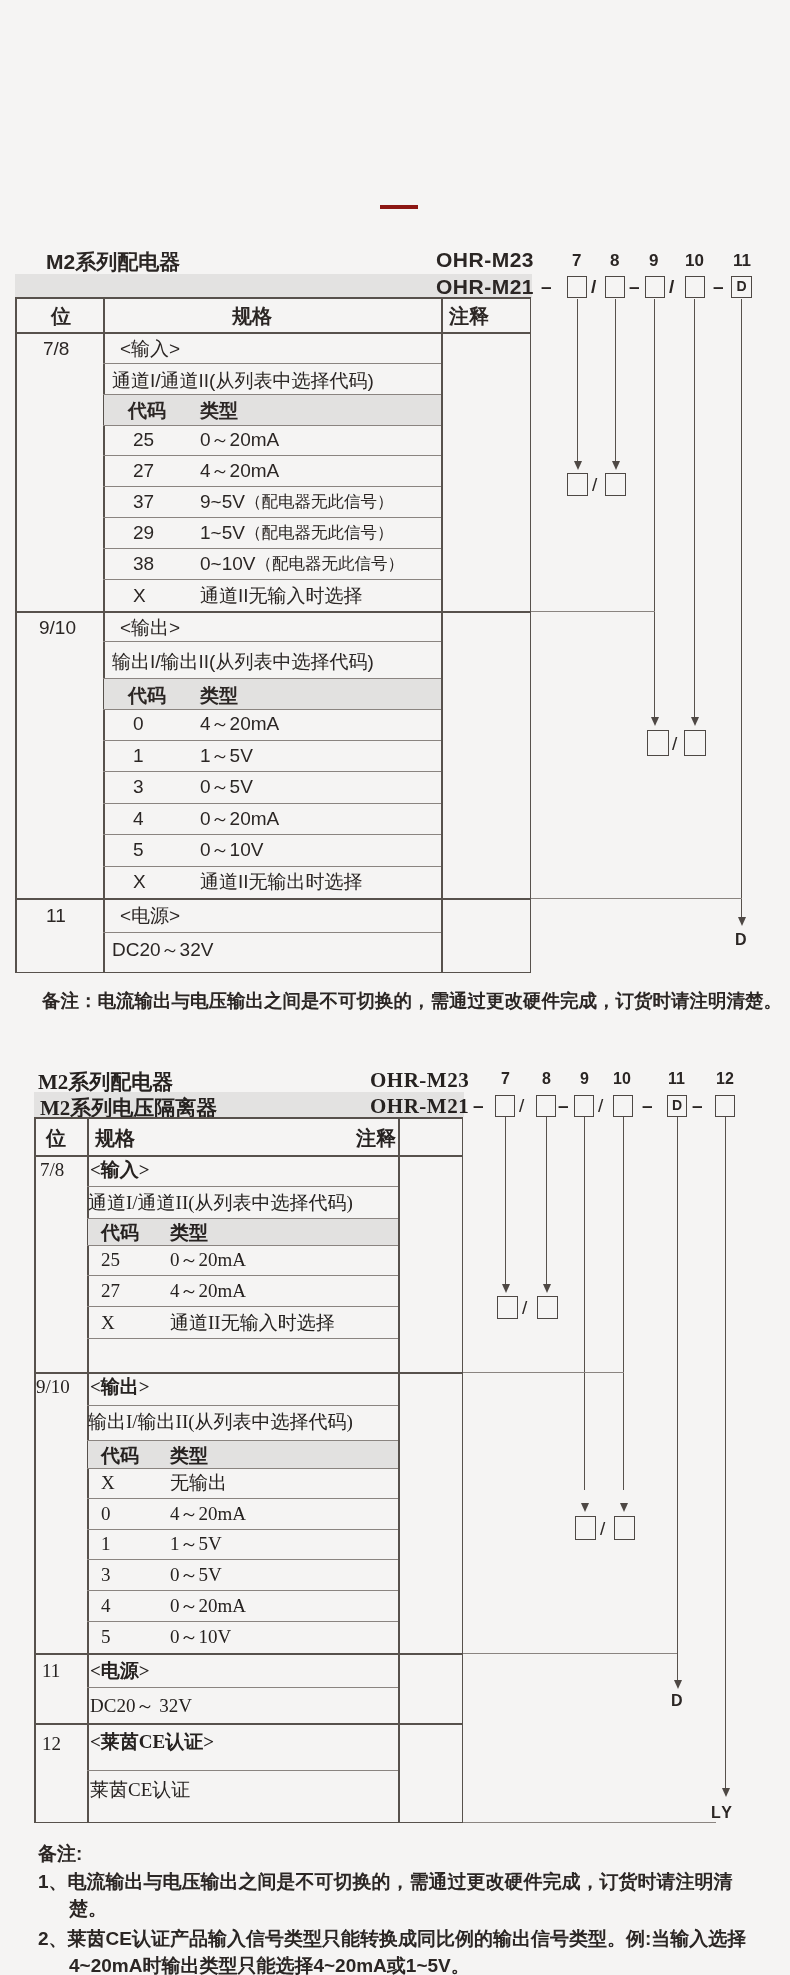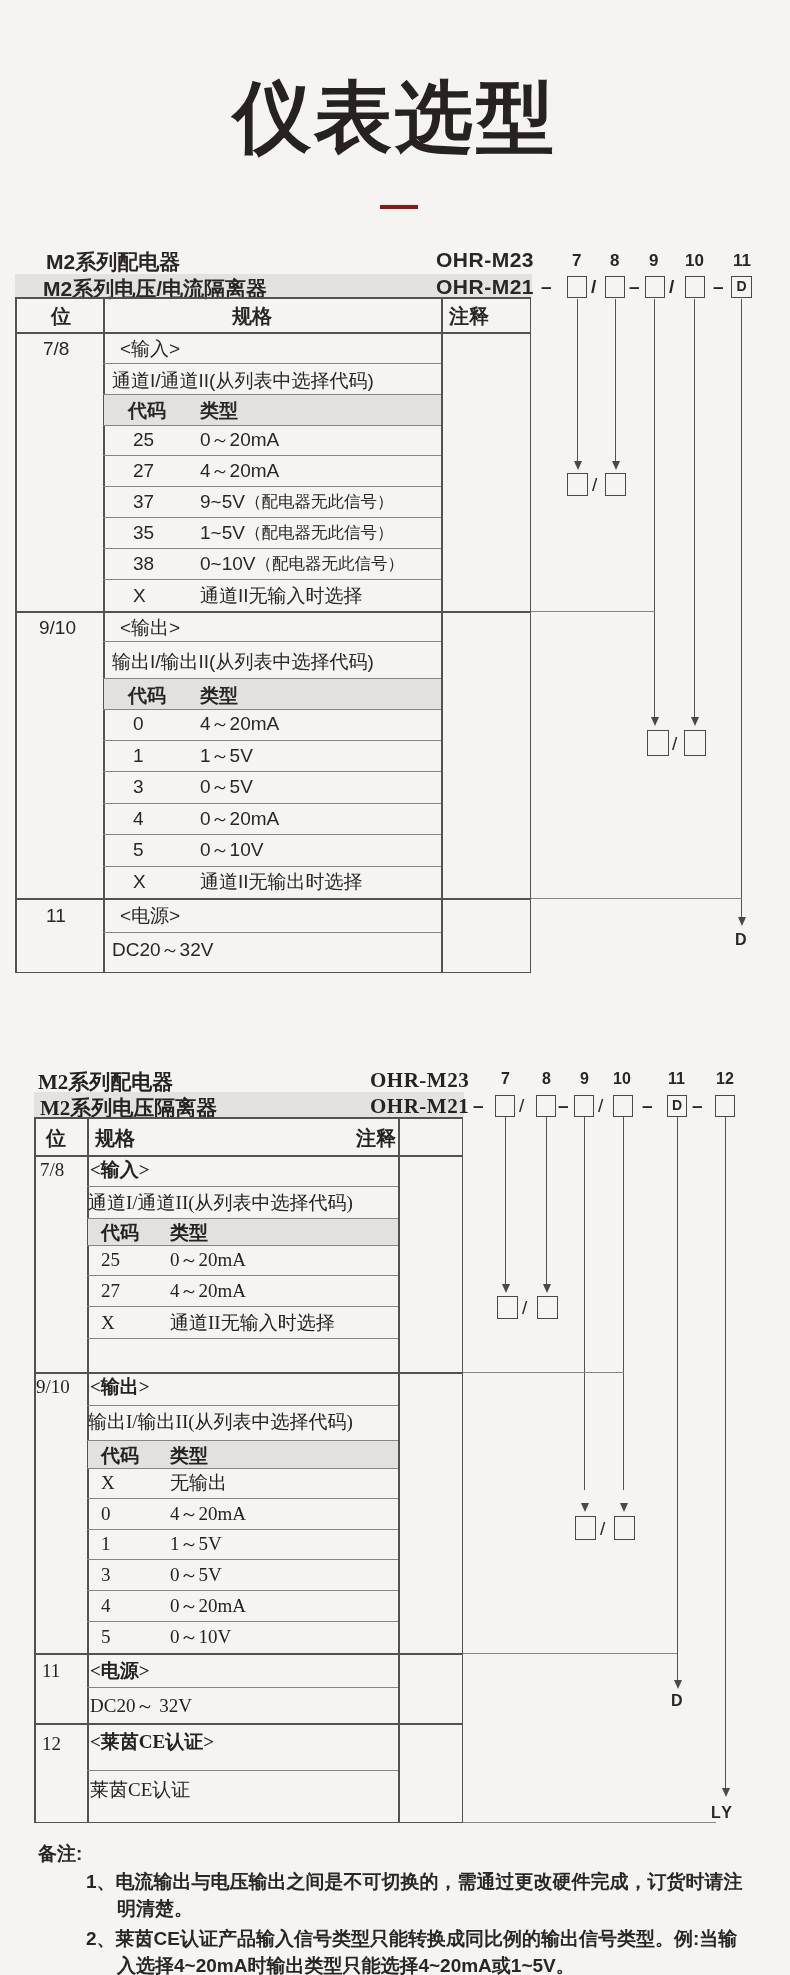--- a/index.html
+++ b/index.html
@@ -33,35 +33,33 @@
   .cnote{font-size:16.5px;white-space:nowrap;}
   
   .t1 .crow{font-size:19px;font-weight:500;}
   .t1 .ccode{padding-left:30px;width:97px;}
   
   .serif, .t2{font-family:"Liberation Serif","DejaVu Serif",serif;color:#262220;}
   .t2 .crow{font-size:19px;}
   .t2 .ccode{padding-left:14px;width:83px;}
   .note1{position:absolute;font-size:18.5px;font-weight:700;white-space:nowrap;}
   .notes{position:absolute;font-size:19px;font-weight:700;line-height:27px;}
-  .notes .nitem{padding-left:31px;text-indent:-31px;margin-bottom:3px;margin-left:48px;}
+  .notes .nitem{padding-left:31px;text-indent:-31px;margin-bottom:3px;}
   .dlab{position:absolute;font-size:16px;font-weight:600;}
 </style>
 </head>
 <body>
 
 <div class="page">
 
-  <div class="title">仪表选型</div>
   <div class="reddash" style="background:#8c1713;"></div>
 
   <div class="abs prod" style="left:46px;top:248px;">M2系列配电器</div>
   <div class="abs model" style="left:436px;top:248px;">OHR-M23</div>
   <div class="band" style="left:15px;top:274px;width:517px;height:24px;"></div>
-  <div class="abs prod" style="left:43px;top:275px;">M2系列电压/电流隔离器</div>
   <div class="abs model" style="left:436px;top:275px;">OHR-M21</div>
 
   <div class="digit" style="left:572px;top:251px;">7</div>
   <div class="digit" style="left:610px;top:251px;">8</div>
   <div class="digit" style="left:649px;top:251px;">9</div>
   <div class="digit" style="left:685px;top:251px;">10</div>
   <div class="digit" style="left:733px;top:251px;">11</div>
 
   <div class="sep" style="left:541px;top:276px;">–</div>
   <div class="cbox" style="left:567px;top:276px;width:20px;height:22px;"></div>
@@ -121,21 +119,21 @@
           <span class="cnote"></span>
         </div>
 
         <div class="crow" style="height:31px;">
           <span class="ccode">37</span>
           <span class="ctype">9~5V</span>
           <span class="cnote">（配电器无此信号）</span>
         </div>
 
         <div class="crow" style="height:31px;">
-          <span class="ccode">35</span>
+          <span class="ccode">29</span>
           <span class="ctype">1~5V</span>
           <span class="cnote">（配电器无此信号）</span>
         </div>
 
         <div class="crow" style="height:31px;">
           <span class="ccode">38</span>
           <span class="ctype">0~10V</span>
           <span class="cnote">（配电器无此信号）</span>
         </div>
 
@@ -182,20 +180,21 @@
           <span class="ccode">X</span>
           <span class="ctype">通道II无输出时选择</span>
         </div>
       </div>
 
     <div class="cell" style="left:31px;top:608px;">11</div>
     <div class="cell" style="left:105px;top:606px;">&lt;电源&gt;</div>
     <div class="cell" style="left:97px;top:640px;">DC20～32V</div>
   </div>
 
+  <div class="note1" style="left:42px;top:988px;">备注：电流输出与电压输出之间是不可切换的，需通过更改硬件完成，订货时请注明清楚。</div>
 
   <div class="thinv" style="left:577px;top:299px;height:164px;"></div>
   <div class="thinv" style="left:615px;top:299px;height:164px;"></div>
   <div class="thinv" style="left:654px;top:299px;height:420px;"></div>
   <div class="thinv" style="left:694px;top:299px;height:420px;"></div>
   <div class="thinv" style="left:741px;top:299px;height:620px;"></div>
   <div class="arr" style="left:573.5px;top:461px;"></div>
   <div class="arr" style="left:611.5px;top:461px;"></div>
   <div class="arr" style="left:650.5px;top:717px;"></div>
   <div class="arr" style="left:690.5px;top:717px;"></div>

